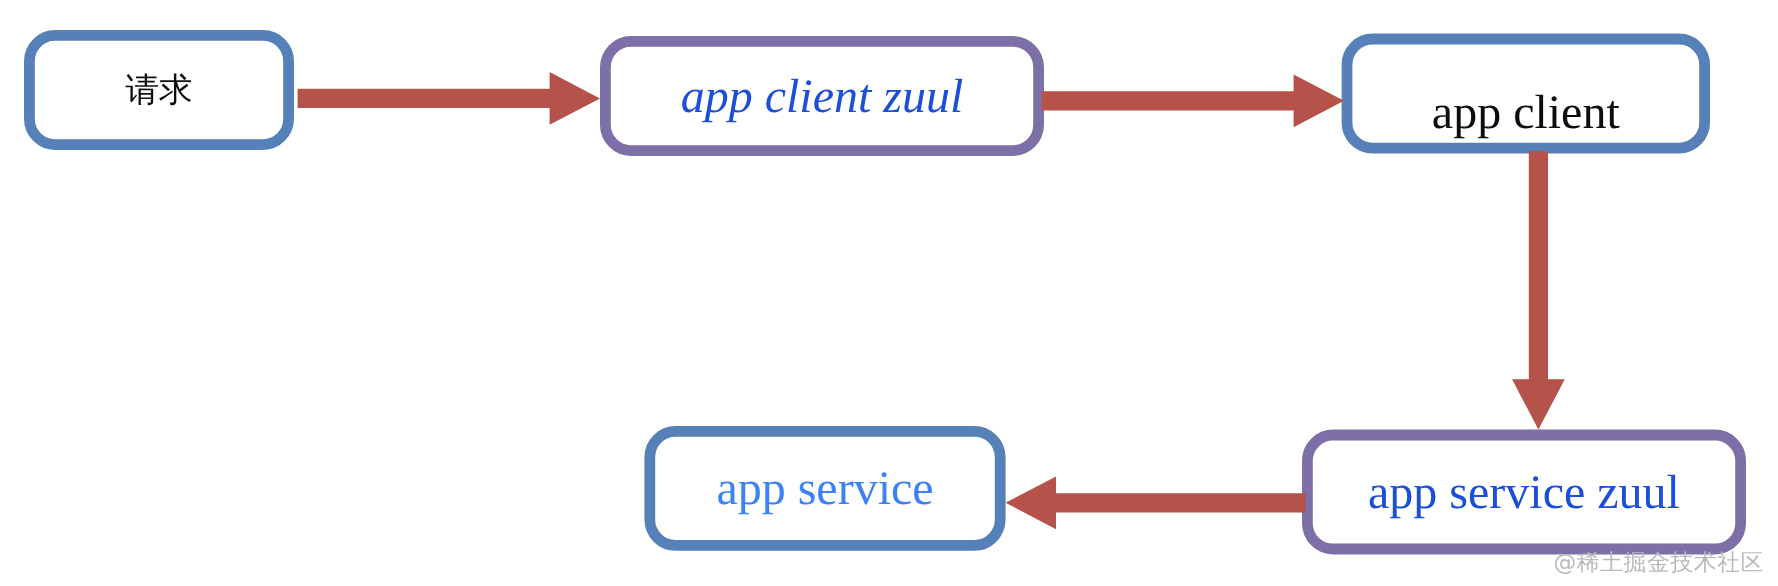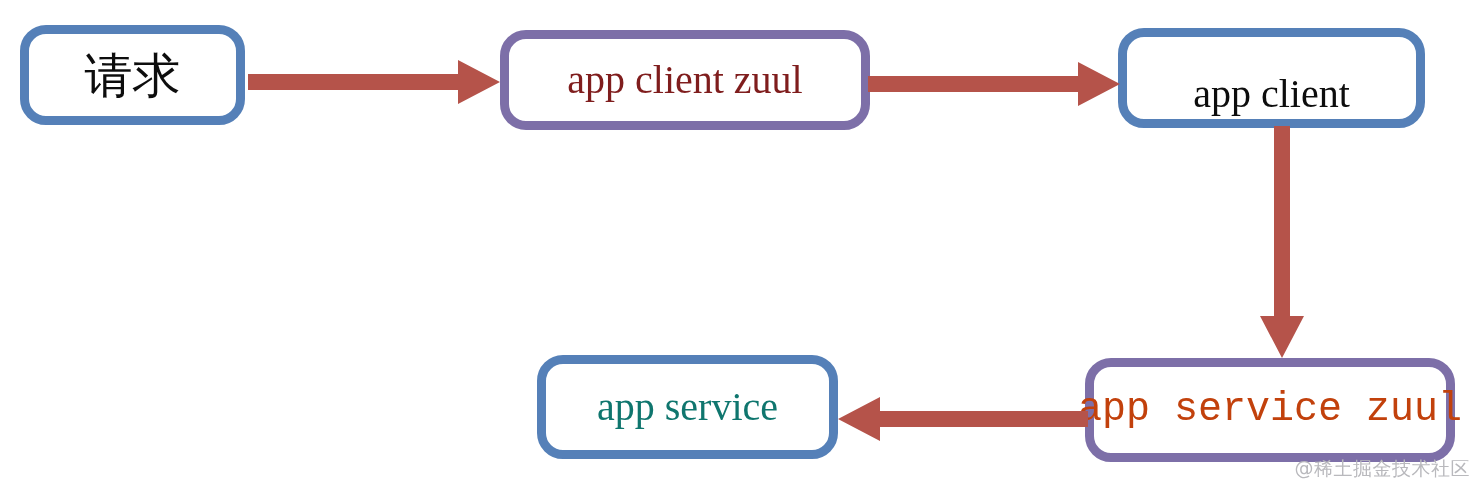--- a/index.html
+++ b/index.html
@@ -63,37 +63,37 @@
     user-select: none;
     text-align: center;
   }
 </style>
 </head>
 <body>
 
 <div id="canvas" style="width: 1482px; height: 488px; background: rgb(255, 255, 255);">
 
   <div class="node node-blue" style="left: 20px; top: 25px; width: 225px; height: 100px; border-width: 9px; border-color: rgb(85, 128, 184); background: rgb(255, 255, 255);">
-    <span class="node-label label-cjk" style="font-size: 48px; color: rgb(13, 13, 13);">请求</span>
+    <span class="node-label label-cjk" style="font-size: 28px; color: rgb(13, 13, 13);">请求</span>
   </div>
 
   <div class="node node-purple" style="left: 500px; top: 30px; width: 370px; height: 100px; border-width: 9px; border-color: rgb(125, 111, 168); background: rgb(255, 255, 255);">
-    <span class="node-label label-latin" style="font-size: 40px; color: #7f1d1d;">app client zuul</span>
+    <span class="node-label label-latin" style="font-size: 40px; color: #1d4ed8; font-style: italic;">app client zuul</span>
   </div>
 
   <div class="node node-blue" style="left: 1118px; top: 28px; width: 307px; height: 100px; border-width: 9px; border-color: rgb(85, 128, 184); background: rgb(255, 255, 255);">
     <span class="node-label label-latin" style="font-size: 40px; color: rgb(13, 13, 13); margin-top: 32px;">app client</span>
   </div>
 
   <div class="node node-blue" style="left: 537px; top: 355px; width: 301px; height: 104px; border-width: 9px; border-color: rgb(85, 128, 184); background: rgb(255, 255, 255);">
-    <span class="node-label label-latin" style="font-size: 40px; color: #0f766e;">app service</span>
+    <span class="node-label label-latin" style="font-size: 40px; color: #3b82f6;">app service</span>
   </div>
 
   <div class="node node-purple" style="left: 1085px; top: 358px; width: 370px; height: 104px; border-width: 9px; border-color: rgb(125, 111, 168); background: rgb(255, 255, 255);">
-    <span class="node-label label-latin" style="font-size: 40px; color: #c2410c; font-family: Liberation Mono, monospace;">app service zuul</span>
+    <span class="node-label label-latin" style="font-size: 40px; color: #1d4ed8;">app service zuul</span>
   </div>
 
   <div class="flow" style="left: 248px; top: 60px; width: 252px; height: 44px;">
       <svg width="252" height="44" viewBox="0 0 252 44">
         <polygon points="0,14 210,14 210,0 252,22 210,44 210,30 0,30" fill="#b5534a"></polygon>
       </svg>
     </div>
   <div class="flow" style="left: 868px; top: 62px; width: 252px; height: 44px;">
       <svg width="252" height="44" viewBox="0 0 252 44">
         <polygon points="0,14 210,14 210,0 252,22 210,44 210,30 0,30" fill="#b5534a"></polygon>

